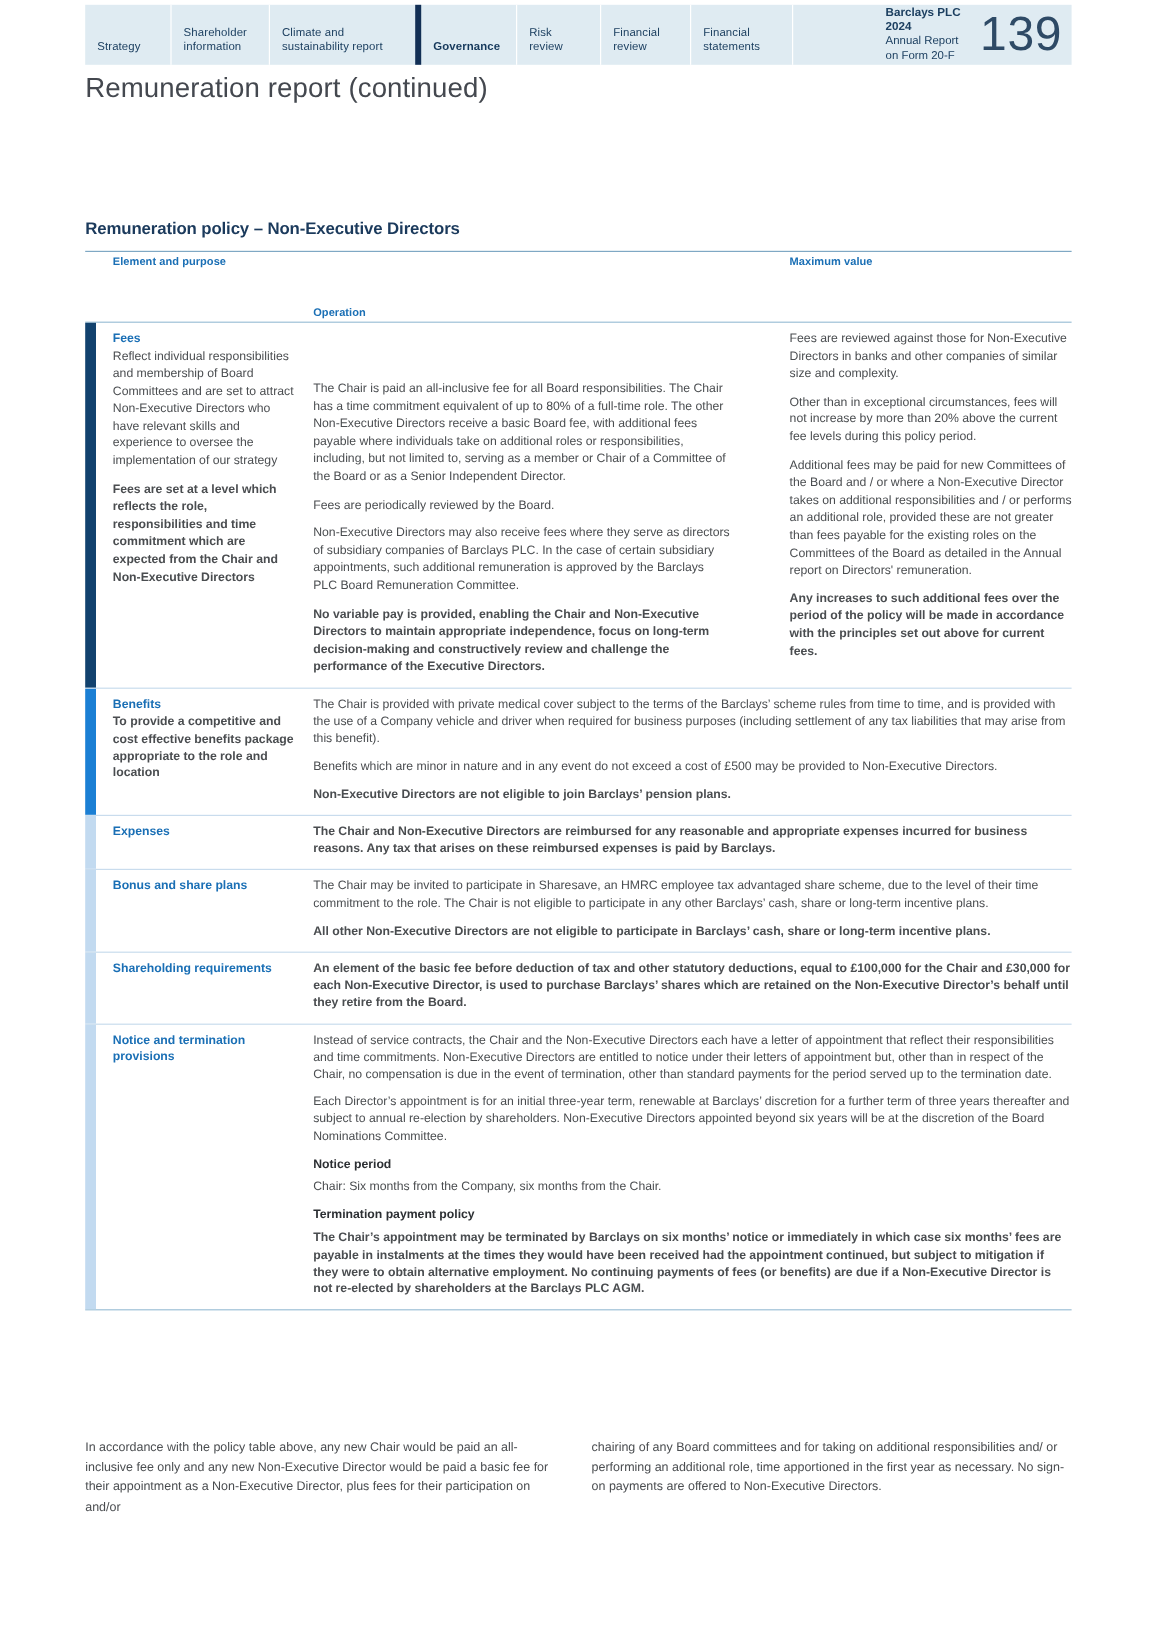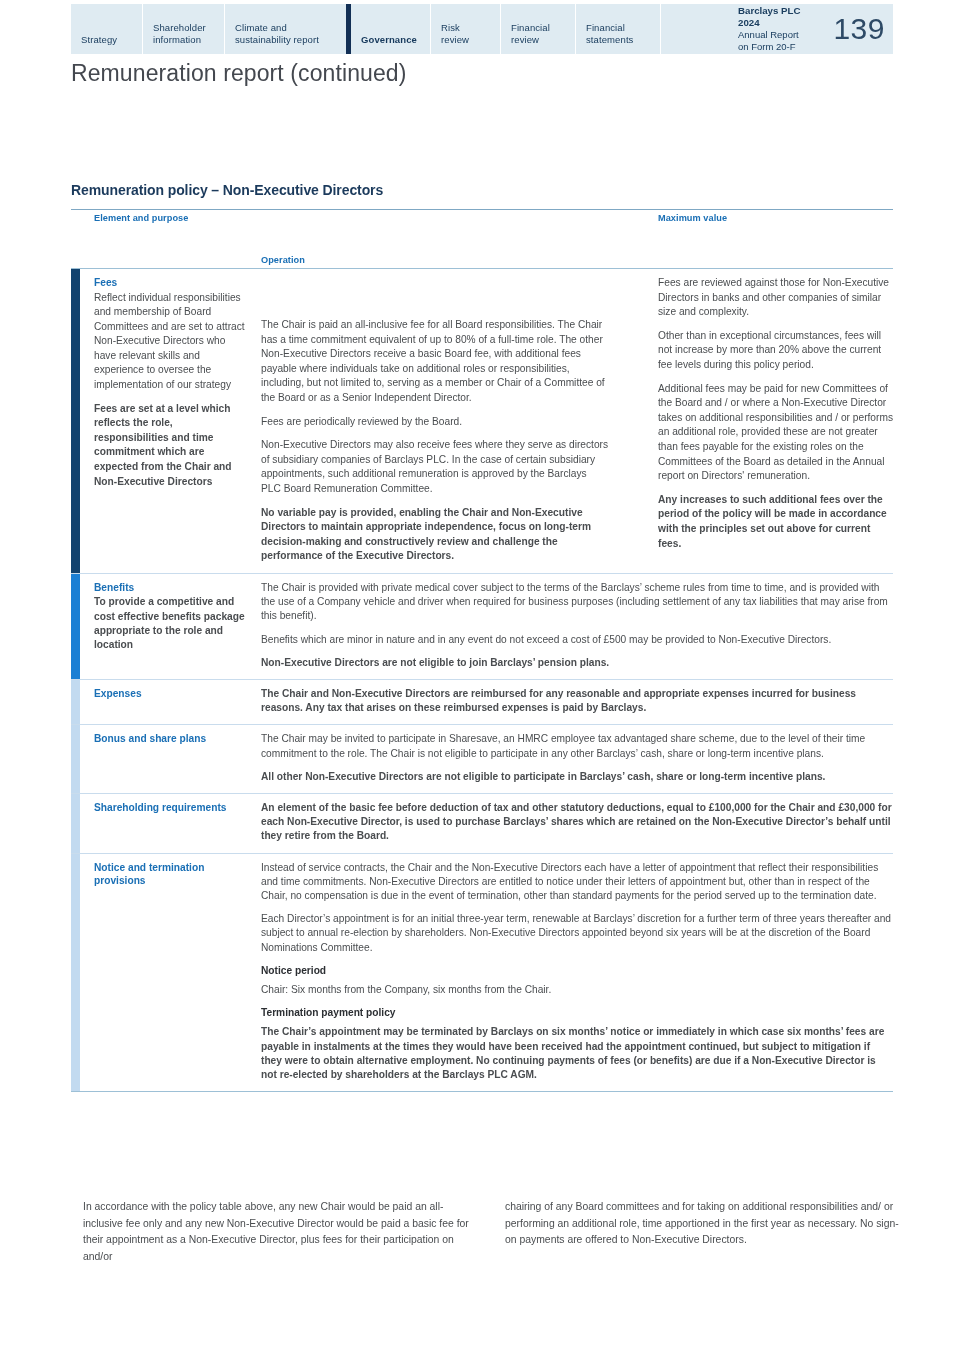--- a/index.html
+++ b/index.html
@@ -55,21 +55,21 @@
     gap: 10px;
   }
   .nav-meta-text {
     font-size: 9.5px;
     line-height: 12px;
     color: #1c3f60;
     text-align: left;
   }
   .nav-meta-text .m1 { font-weight: bold; font-size: 9.7px; }
   .page-number {
-    font-size: 30px;
+    font-size: 40px;
     line-height: 30px;
     color: #2e4a66;
     font-weight: 300;
     letter-spacing: 0.5px;
   }
 
   
   .page-title {
     position: absolute;
     left: 71px;
@@ -155,21 +155,20 @@
   }
 
   
   .footer-cols {
     position: absolute;
     left: 71px;
     top: 1199px;
     width: 822px;
     display: flex;
     gap: 22px;
-    margin-left: 12px;
   }
   .footer-col {
     width: 400px;
     font-size: 10.4px;
     line-height: 16.5px;
     color: #4a4d50;
   }
 </style>
 </head>
 <body>

